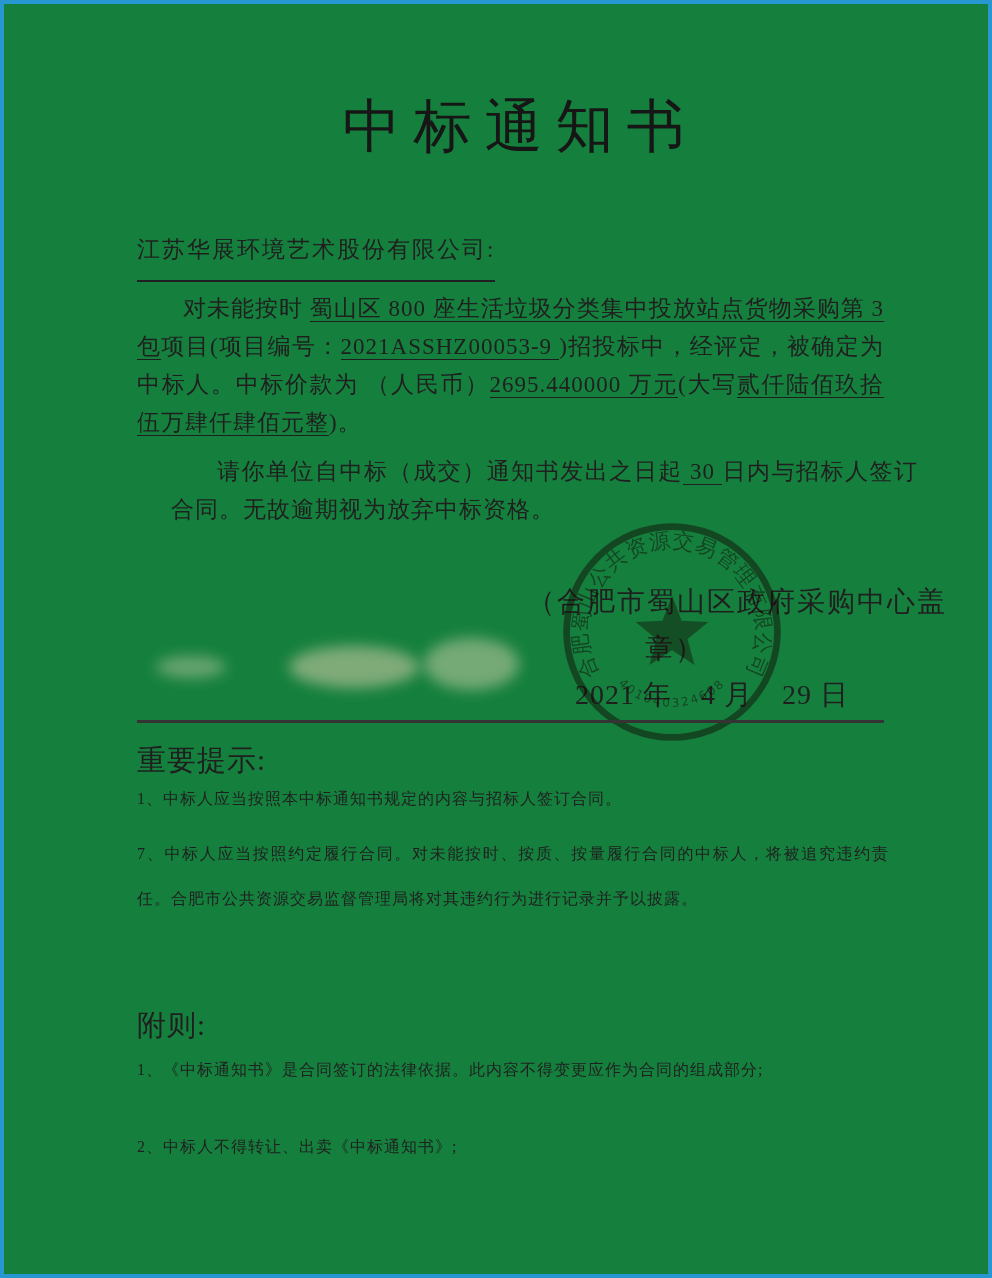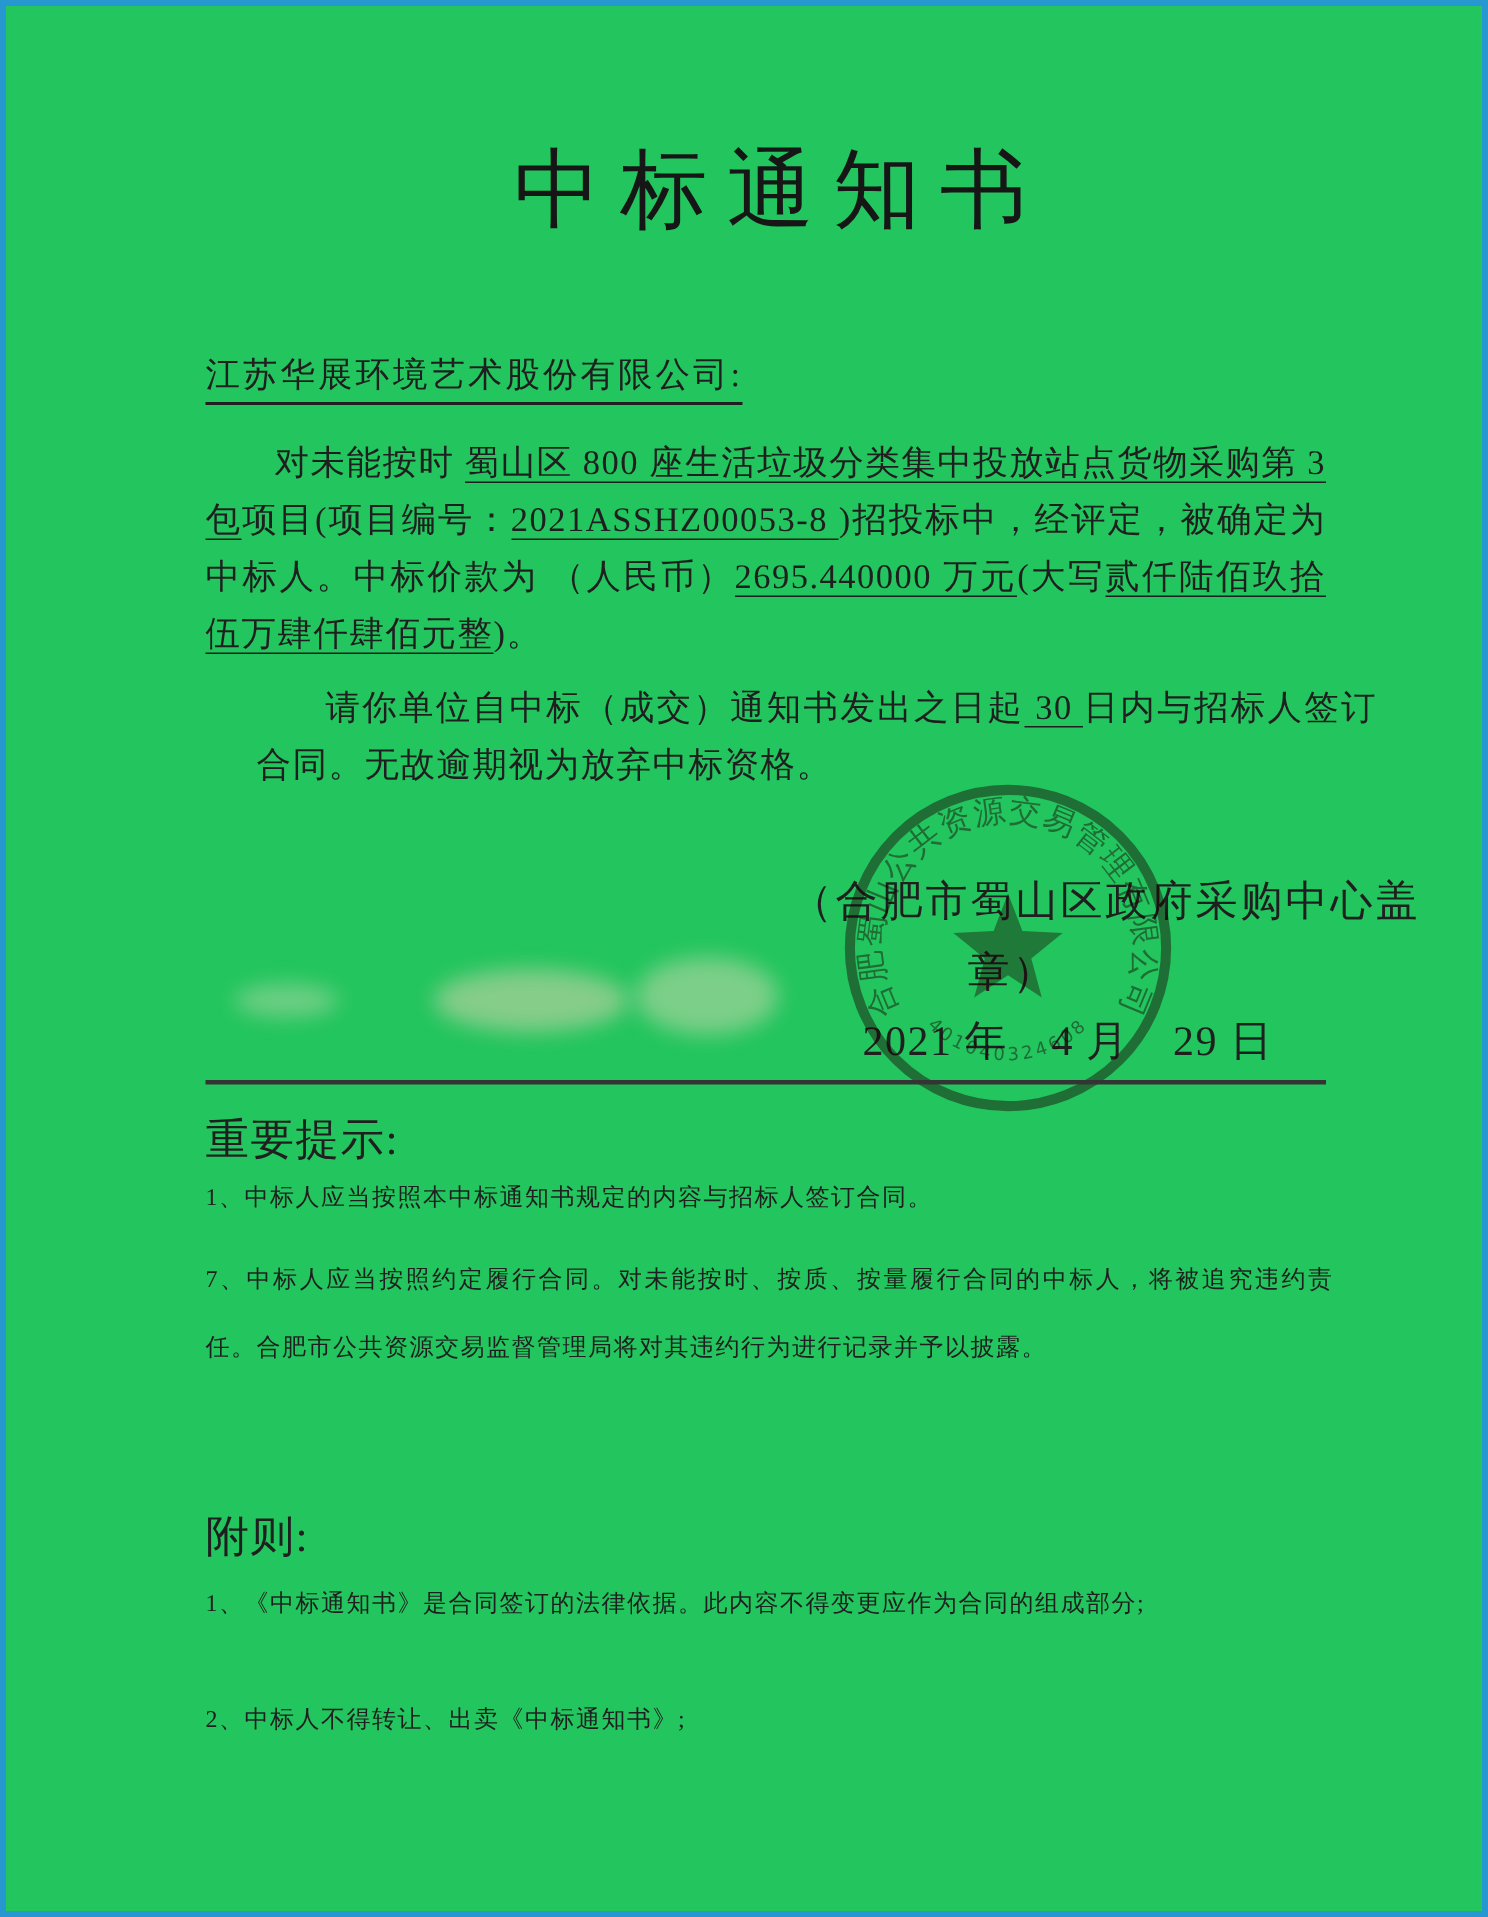--- a/index.html
+++ b/index.html
@@ -1,35 +1,35 @@
 <!DOCTYPE html>
 <html><head>
 <meta charset="utf-8">
 <style>
   html,body{margin:0;padding:0;background:#ffffff;}
   .page{
     position:relative;
     width:992px;height:1278px;
     box-sizing:border-box;
     border:4px solid #2697d0;
-    background:#22c55e;
+    background:#15803d;
     overflow:hidden;
     font-family:"Liberation Serif","DejaVu Serif",serif;
     color:#1f1f1f;
   }
   .title{
     position:absolute;top:84px;left:0;width:100%;
     text-align:center;transform:translateX(24px);
     font-size:58px;letter-spacing:13px;font-weight:500;
     color:#161616;
   }
   .recipient{
     position:absolute;left:133px;top:230px;
     font-size:23px;letter-spacing:2px;
-    border-bottom:2px solid #1f1f1f;padding-bottom:3px;
+    border-bottom:2px solid #1f1f1f;padding-bottom:15px;
   }
   .bodypara{
     position:absolute;left:133px;width:747px;
     font-size:23px;line-height:38px;letter-spacing:1px;
     text-align:justify;text-justify:inter-ideograph;
     margin:0;
   }
   .p1{top:286px;text-indent:2em;}
   .p2{top:449px;text-indent:2em;margin-left:34px;}
   .u{border-bottom:1.5px solid #1f1f1f;}
@@ -68,21 +68,21 @@
 </style>
 </head>
 <body>
 
 <div class="page">
 
   <div class="title">中标通知书</div>
 
   <div class="recipient">江苏华展环境艺术股份有限公司:</div>
 
-  <p class="bodypara p1"><span>对未能按时 </span><span class="u">蜀山区 800 座生活垃圾分类集中投放站点货物采购第 3包</span><span>项目(项目编号：</span><span class="u">2021ASSHZ00053-8 </span><span>)招投标中，经评定，被确定为中标人。中标价款为 （人民币）</span><span class="u">2695.440000 万元</span><span>(大写</span><span class="u">贰仟陆佰玖拾伍万肆仟肆佰元整</span><span>)。</span></p>
+  <p class="bodypara p1"><span>对未能按时 </span><span class="u">蜀山区 800 座生活垃圾分类集中投放站点货物采购第 3包</span><span>项目(项目编号：</span><span class="u">2021ASSHZ00053-9 </span><span>)招投标中，经评定，被确定为中标人。中标价款为 （人民币）</span><span class="u">2695.440000 万元</span><span>(大写</span><span class="u">贰仟陆佰玖拾伍万肆仟肆佰元整</span><span>)。</span></p>
 
   <p class="bodypara p2"><span>请你单位自中标（成交）通知书发出之日起</span><span class="u"> 30 </span><span>日内与招标人签订合同。无故逾期视为放弃中标资格。</span></p>
 
   <div class="sigline sig1">（合肥市蜀山区政府采购中心盖</div>
   <div class="sigline sig2">章）</div>
   <div class="sigline sig3">2021 年　4 月　29 日</div>
 
   <svg class="seal" viewBox="0 0 240 240" xmlns="http://www.w3.org/2000/svg">
     <defs>
       <path id="arcTop" d="M 57.8 182.2 A 88 88 0 1 1 182.2 182.2" fill="none"></path>

